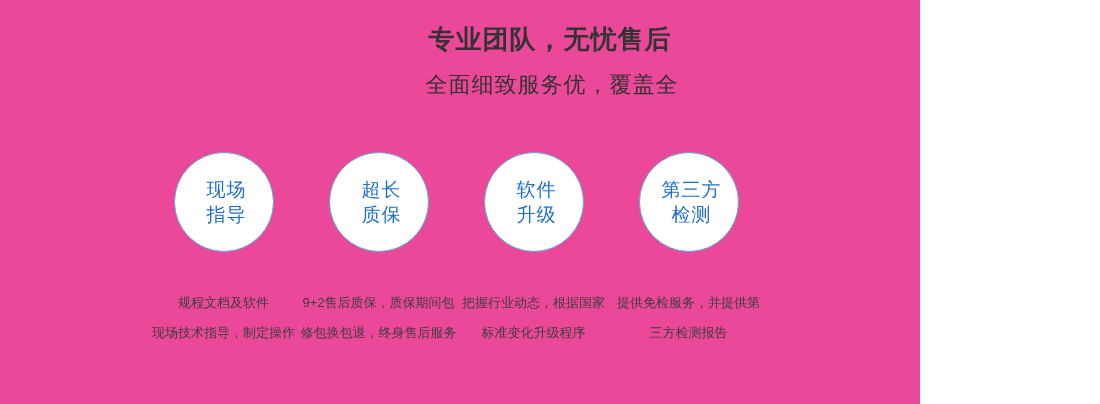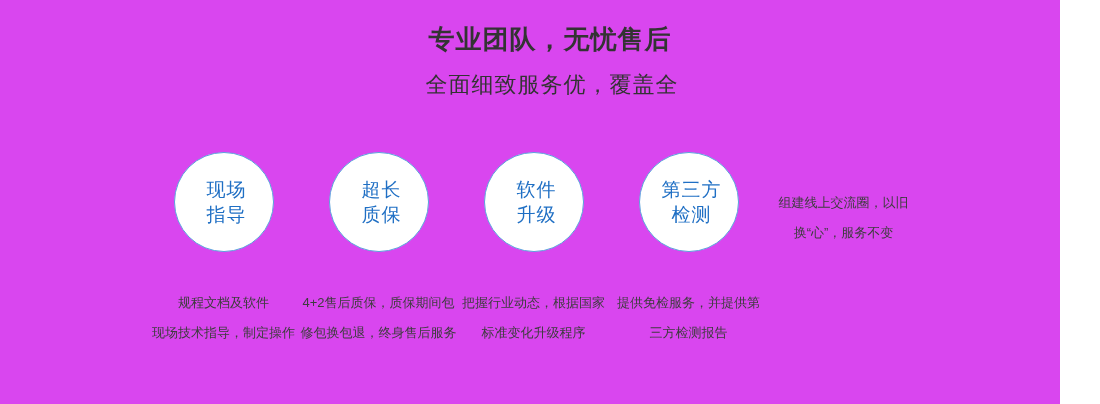--- a/index.html
+++ b/index.html
@@ -10,23 +10,23 @@
   body {
     width: 1100px;
     height: 404px;
     font-family: "Liberation Sans", "DejaVu Sans", sans-serif;
     color: #333333;
     overflow: hidden;
   }
 
   .page {
     position: relative;
-    width: 1060px;
+    width: 920px;
     height: 404px;
-    background: #d946ef;
+    background: #ec4899;
   }
 
   
   .heading {
     position: absolute;
     top: 22px;
     left: 0;
     width: 1100px;
     text-align: center;
   }
@@ -117,21 +117,21 @@
         <div class="caption-line">现场技术指导，制定操作</div>
       </div>
     </div>
 
     <div class="feature">
       <div class="feature-circle">
         <span class="circle-line">超长</span>
         <span class="circle-line">质保</span>
       </div>
       <div class="feature-caption">
-        <div class="caption-line">4+2售后质保，质保期间包</div>
+        <div class="caption-line">9+2售后质保，质保期间包</div>
         <div class="caption-line">修包换包退，终身售后服务</div>
       </div>
     </div>
 
     <div class="feature">
       <div class="feature-circle">
         <span class="circle-line">软件</span>
         <span class="circle-line">升级</span>
       </div>
       <div class="feature-caption">
@@ -145,20 +145,16 @@
         <span class="circle-line">第三方</span>
         <span class="circle-line">检测</span>
       </div>
       <div class="feature-caption">
         <div class="caption-line">提供免检服务，并提供第</div>
         <div class="caption-line">三方检测报告</div>
       </div>
     </div>
 
     <div class="feature">
-      <div class="feature-caption">
-        <div class="caption-line">组建线上交流圈，以旧</div>
-        <div class="caption-line">换“心”，服务不变</div>
-      </div>
     </div>
 
   </div>
 </div>
 
 </body></html>

